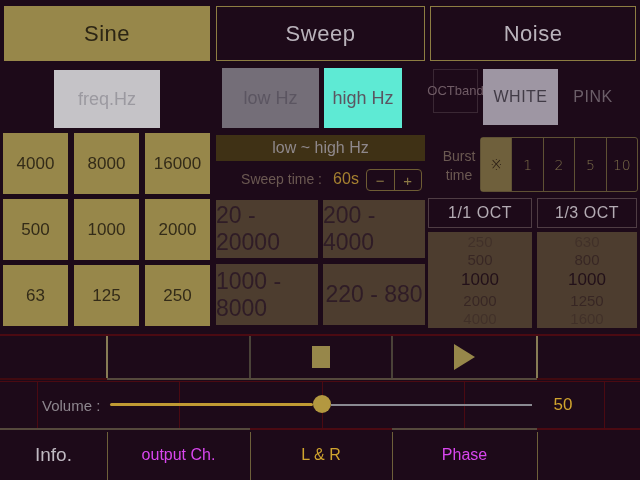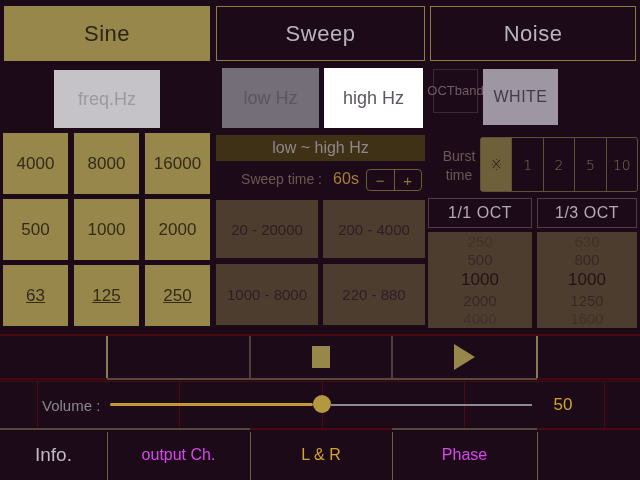--- a/index.html
+++ b/index.html
@@ -16,38 +16,38 @@
 
   
   .tab{top:6px;height:55px;font-size:22px;letter-spacing:.5px;}
   .tab-sine{left:4px;width:206px;background:#97874a;color:#2c2514;}
   .tab-sweep{left:216px;width:209px;border:1px solid #8d7d42;color:#b9b3bb;background:#1d0a19;}
   .tab-noise{left:430px;width:206px;border:1px solid #8d7d42;color:#b9b3bb;background:#1d0a19;}
 
   
   .freq-hz{left:54px;top:70px;width:106px;height:58px;background:#c5c3c7;color:#9b99a0;font-size:18px;}
   .low-hz{left:222px;top:68px;width:97px;height:60px;background:#746e78;color:#5b5561;font-size:18px;}
-  .high-hz{left:324px;top:68px;width:99px;height:60px;background:#ffffff;color:#5b5561;font-size:18px;}
+  .high-hz{left:324px;top:68px;width:78px;height:60px;background:#5eead4;color:#5b5561;font-size:18px;}
   .oct-band{left:433px;top:69px;width:45px;height:44px;border:1px solid #3a2834;color:#705c66;font-size:13px;line-height:1.3;}
   .white-btn{left:483px;top:69px;width:75px;height:56px;background:#9e96a3;color:#413b46;font-size:16px;letter-spacing:.5px;}
   .pink-btn{left:563px;top:69px;width:60px;height:56px;color:#6b5e68;font-size:16px;letter-spacing:.5px;}
 
   
   .fq{width:65px;height:61px;background:#97874a;color:#332b18;font-size:17px;}
   .fc0{left:3px;}  .fc1{left:74px;} .fc2{left:145px;}
-  .fr0{top:133px;} .fr1{top:199px;} .fr2{top:265px;text-decoration:underline;}
+  .fr0{top:133px;} .fr1{top:199px;} .fr2{top:265px;}
 
   
   .range-display{left:216px;top:135px;width:209px;height:26px;background:#3f3115;color:#8f888b;font-size:16px;}
   .sweep-time-label{left:218px;top:166px;width:104px;height:26px;color:#6b5952;font-size:14px;justify-content:flex-end;}
   .sweep-time-value{left:328px;top:166px;width:36px;height:26px;color:#a58030;font-size:16px;}
   .stepper{left:366px;top:169px;width:56px;height:22px;border:1px solid #6e5c34;border-radius:4px;display:flex;}
   .stepper .half{flex:1;display:flex;align-items:center;justify-content:center;color:#8d7a46;font-size:15px;}
   .stepper .half+.half{border-left:1px solid #6e5c34;}
-  .preset{width:102px;height:58px;background:#4d3d2f;color:#2f1c26;font-size:15px;}
+  .preset{width:102px;height:58px;background:#4d3d2f;color:#2f1c26;font-size:23px;}
   .pp0{left:216px;top:200px;} .pp1{left:323px;top:200px;}
   .pp2{left:216px;top:264px;height:61px;} .pp3{left:323px;top:264px;height:61px;}
 
   
   .burst-label{left:435px;top:141px;width:48px;height:50px;color:#6b5952;font-size:14px;line-height:1.35;flex-direction:column;}
   .segmented{left:480px;top:137px;width:158px;height:55px;border:1px solid #5f5134;border-radius:3px;display:flex;}
   .segmented .seg{flex:1;display:flex;align-items:center;justify-content:center;color:#7d6f4a;font-size:14px;font-family:"DejaVu Sans","Liberation Sans",sans-serif;}
   .segmented .seg+.seg{border-left:1px solid #5f5134;}
   .segmented .seg.sel{background:#6f603c;color:#241811;font-size:15px;}
   .octbtn{top:198px;height:30px;border:1px solid #4f3d44;color:#b3abb3;font-size:16px;letter-spacing:.5px;}
@@ -99,20 +99,21 @@
   <div class="cell tab tab-noise">Noise</div>
 
   <div class="cell freq-hz">freq.Hz</div>
   <div class="cell low-hz">low Hz</div>
   <div class="cell high-hz">high Hz</div>
   <div class="cell oct-band">
     <span>OCT</span>
     <span>band</span>
   </div>
   <div class="cell white-btn">WHITE</div>
+  <div class="cell pink-btn">PINK</div>
 
   <div class="cell fq fc0 fr0">4000</div>
   <div class="cell fq fc1 fr0">8000</div>
   <div class="cell fq fc2 fr0">16000</div>
   <div class="cell fq fc0 fr1">500</div>
   <div class="cell fq fc1 fr1">1000</div>
   <div class="cell fq fc2 fr1">2000</div>
   <div class="cell fq fc0 fr2">63</div>
   <div class="cell fq fc1 fr2">125</div>
   <div class="cell fq fc2 fr2">250</div>

